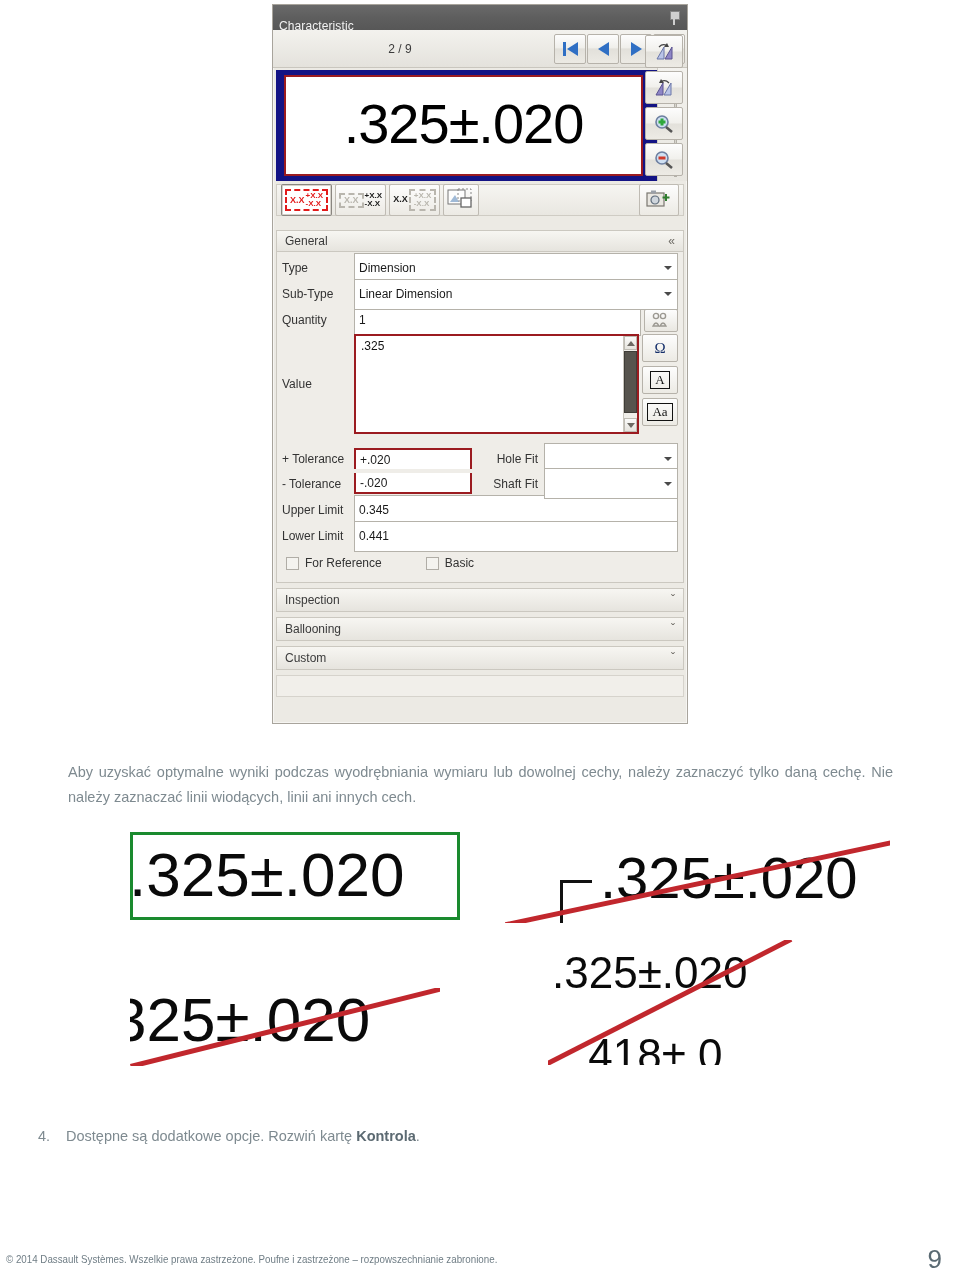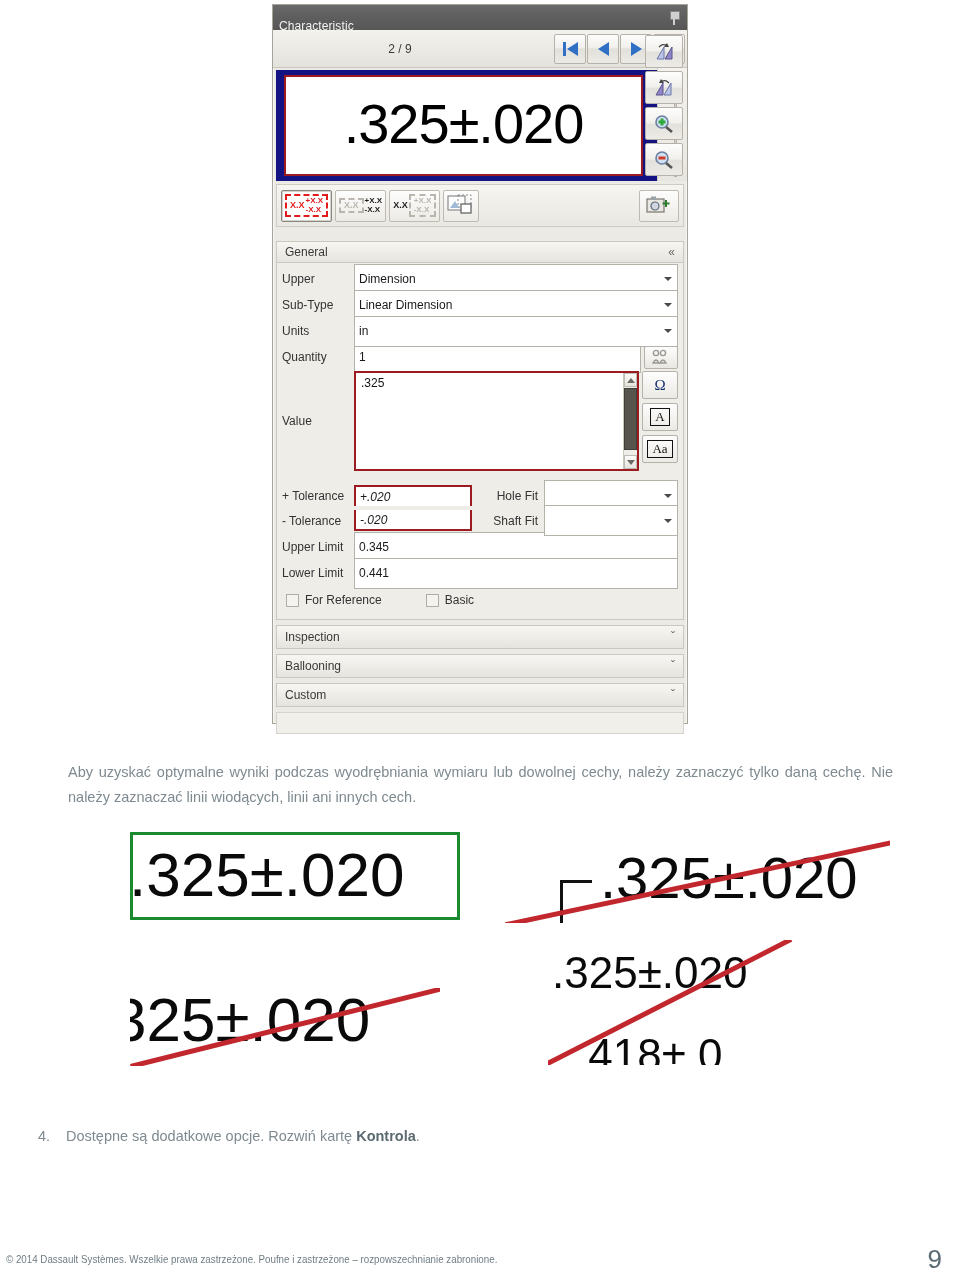--- a/index.html
+++ b/index.html
@@ -105,21 +105,21 @@
   }
   .vbtn {
     width:38px; height:33px;
     background: linear-gradient(to bottom,#fdfdfd 0%,#f1f0ec 48%,#e3e1db 52%,#edebe5 100%);
     border:1px solid #b6b2aa; border-radius:2px;
     display:flex; align-items:center; justify-content:center;
   }
 
   
   .tolstrip {
-    height:43px; margin:3px 3px 0 3px;
+    height:32px; margin:3px 3px 0 3px;
     background: linear-gradient(to bottom,#f6f5f1,#e9e7e1);
     border:1px solid #cfccc4;
     display:flex; align-items:center; gap:3px; padding:2px 4px;
     position:relative;
   }
   .tbtn {
     height:32px; border:1px solid #bfbbb3; border-radius:2px;
     background: linear-gradient(to bottom,#fdfdfd,#eceae4);
     display:flex; align-items:center; justify-content:center;
     padding:0 3px;
@@ -191,21 +191,21 @@
   .vb {
     width:36px;height:28px;
     background:linear-gradient(to bottom,#fdfdfd,#eceae4);
     border:1px solid #b6b2aa;border-radius:2px;
     display:flex;align-items:center;justify-content:center;
     font-size:15px; color:#16306b; font-family:"Liberation Serif", serif;
   }
   .vb.boxed span { border:1.5px solid #111; padding:0px 4px; color:#111; font-size:13px;}
 
   
-  .tolblock { border:2px solid #9b1b20;font-style:italic; }
+  .tolblock { border:2px solid #9b1b20; }
   .tolblock .fld { border:none; height:19px; }
   .trow { display:flex; align-items:center; height:25px; }
   .trow .lbl { width:72px; font-size:12px; color:#333; }
   .trightlbl { width:72px; text-align:right; padding-right:6px; font-size:12px; color:#333;}
 
   .chkrow { display:flex; align-items:center; height:26px; padding-left:4px; margin-top:2px;}
   .chk { width:13px;height:13px;background:#f4f3ef;border:1px solid #b0ada6;margin-right:6px;}
   .chklbl{font-size:12px;color:#333;margin-right:44px;}
 
   .collapsed-sect {
@@ -407,42 +407,35 @@
   </div>
 
   <div class="sect">
     <div class="sect-hd">
       <span>General</span>
       <span class="chev">«</span>
     </div>
     <div class="sect-body">
 
       <div class="row">
-        <span class="lbl">Upper</span>
+        <span class="lbl">Type</span>
         <span class="fld combo">
           <span>Dimension</span>
           <i class="caret"></i>
         </span>
       </div>
 
       <div class="row">
         <span class="lbl">Sub-Type</span>
         <span class="fld combo">
           <span>Linear Dimension</span>
           <i class="caret"></i>
         </span>
       </div>
 
-      <div class="row">
-        <span class="lbl">Units</span>
-        <span class="fld combo">
-          <span>in</span>
-          <i class="caret"></i>
-        </span>
-      </div>
 
       <div class="row">
         <span class="lbl">Quantity</span>
         <span class="fld">
           <span>1</span>
         </span>
         <span class="sqbtn">
           <svg width="20" height="16" viewBox="0 0 20 16">
             <circle cx="5" cy="4" r="2.6" fill="none" stroke="#9b9891" stroke-width="1.4"></circle>
             <circle cx="12" cy="4" r="2.6" fill="none" stroke="#9b9891" stroke-width="1.4"></circle>

